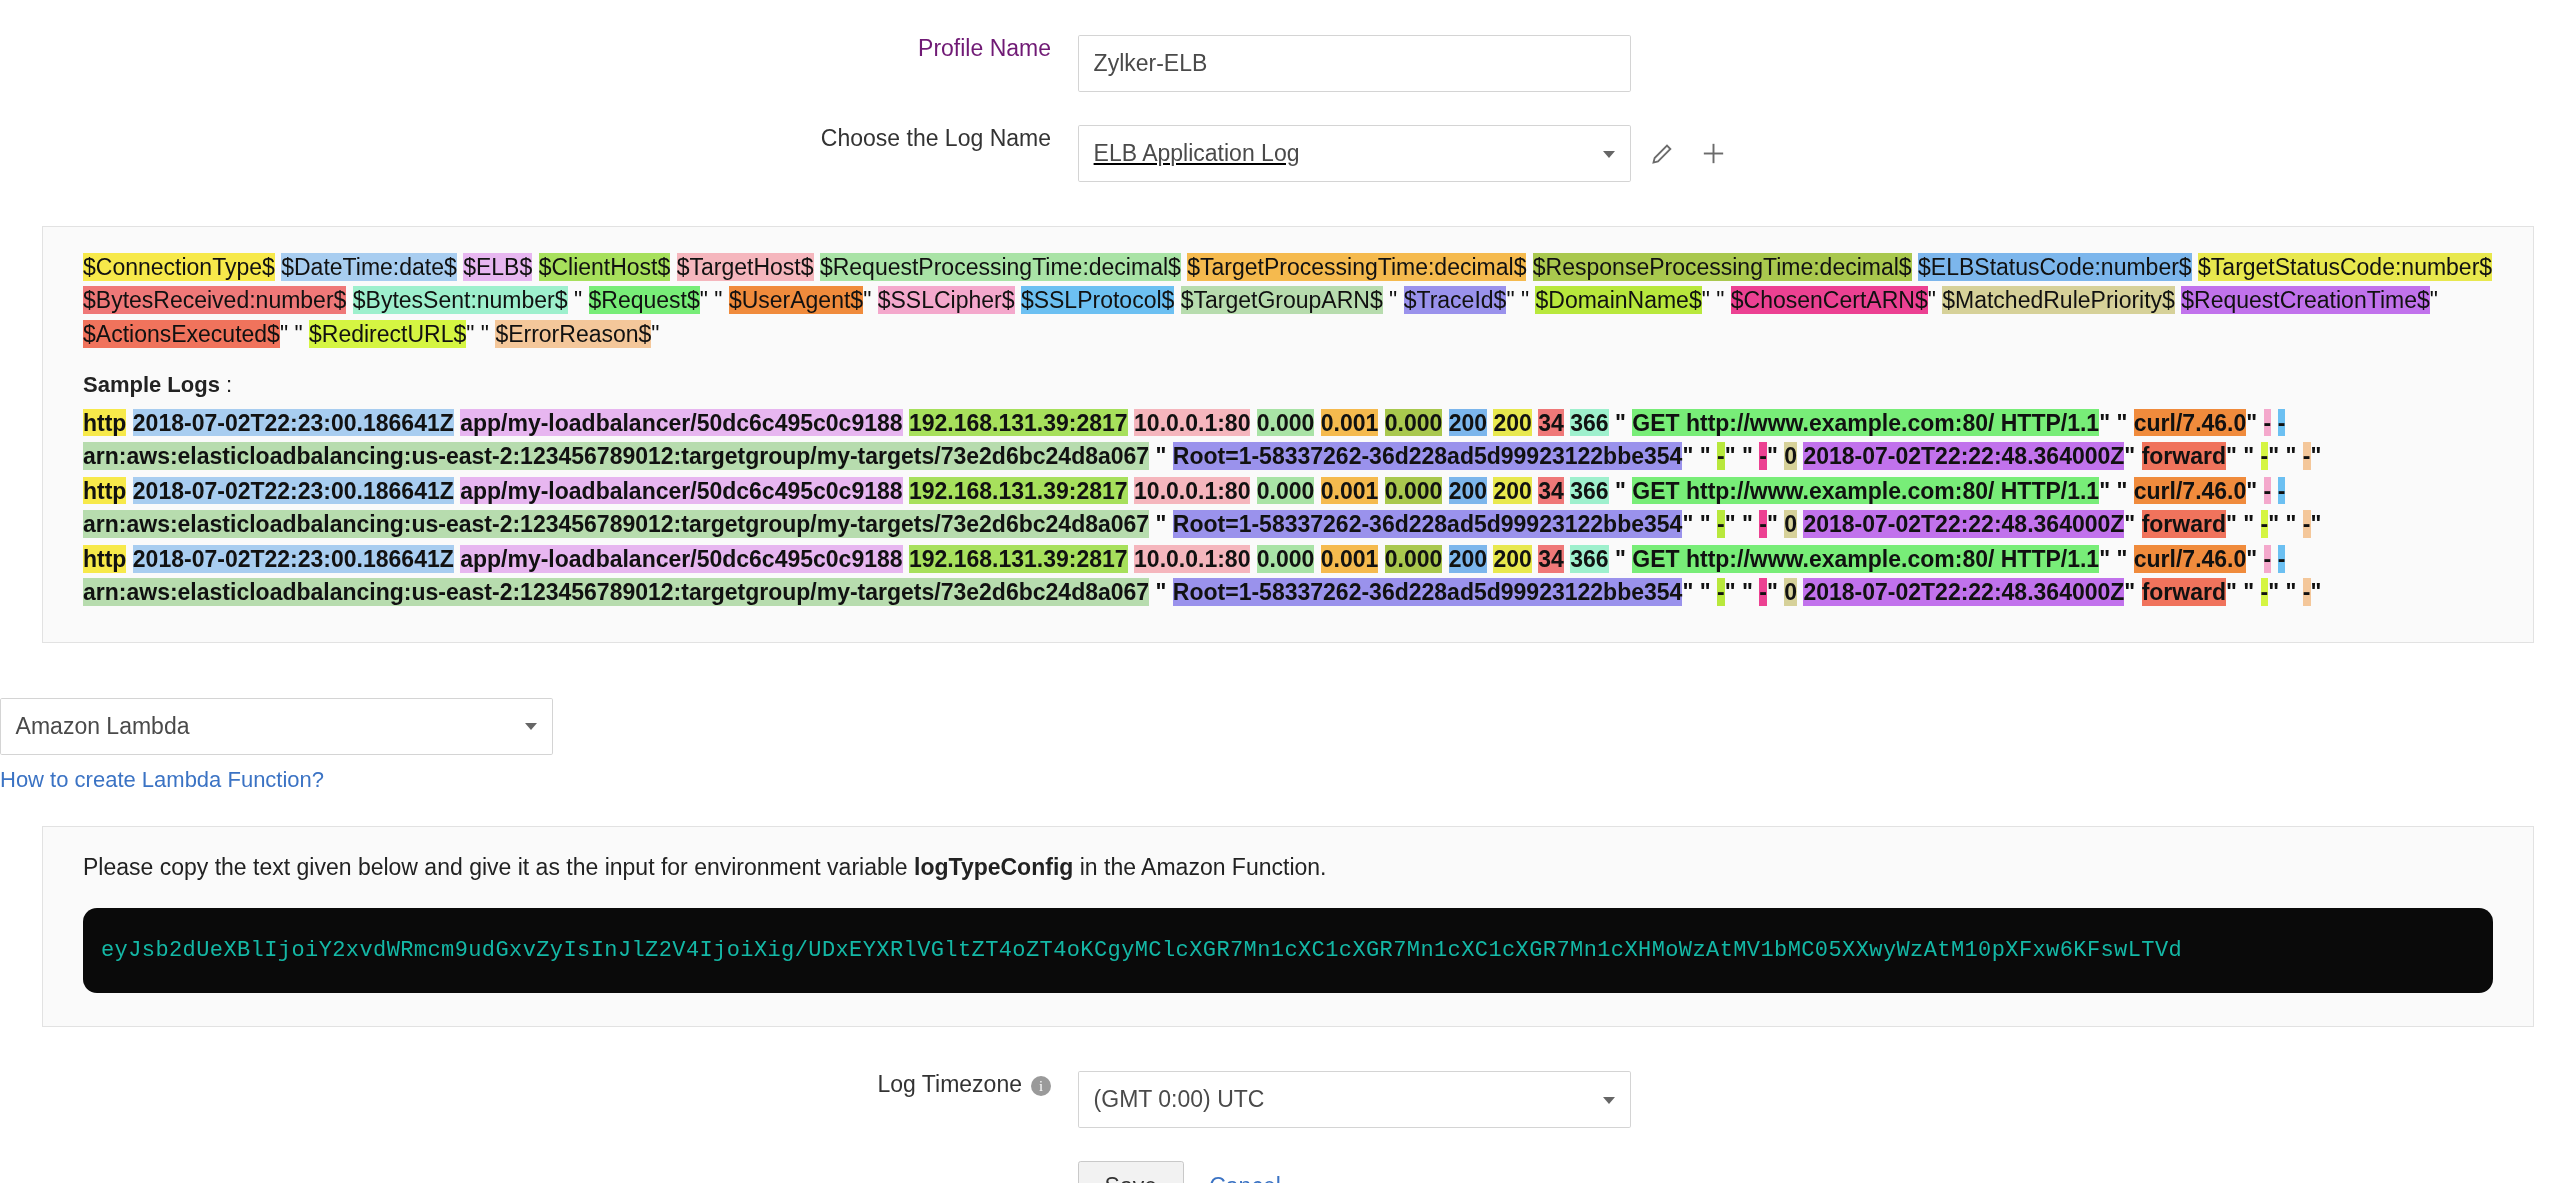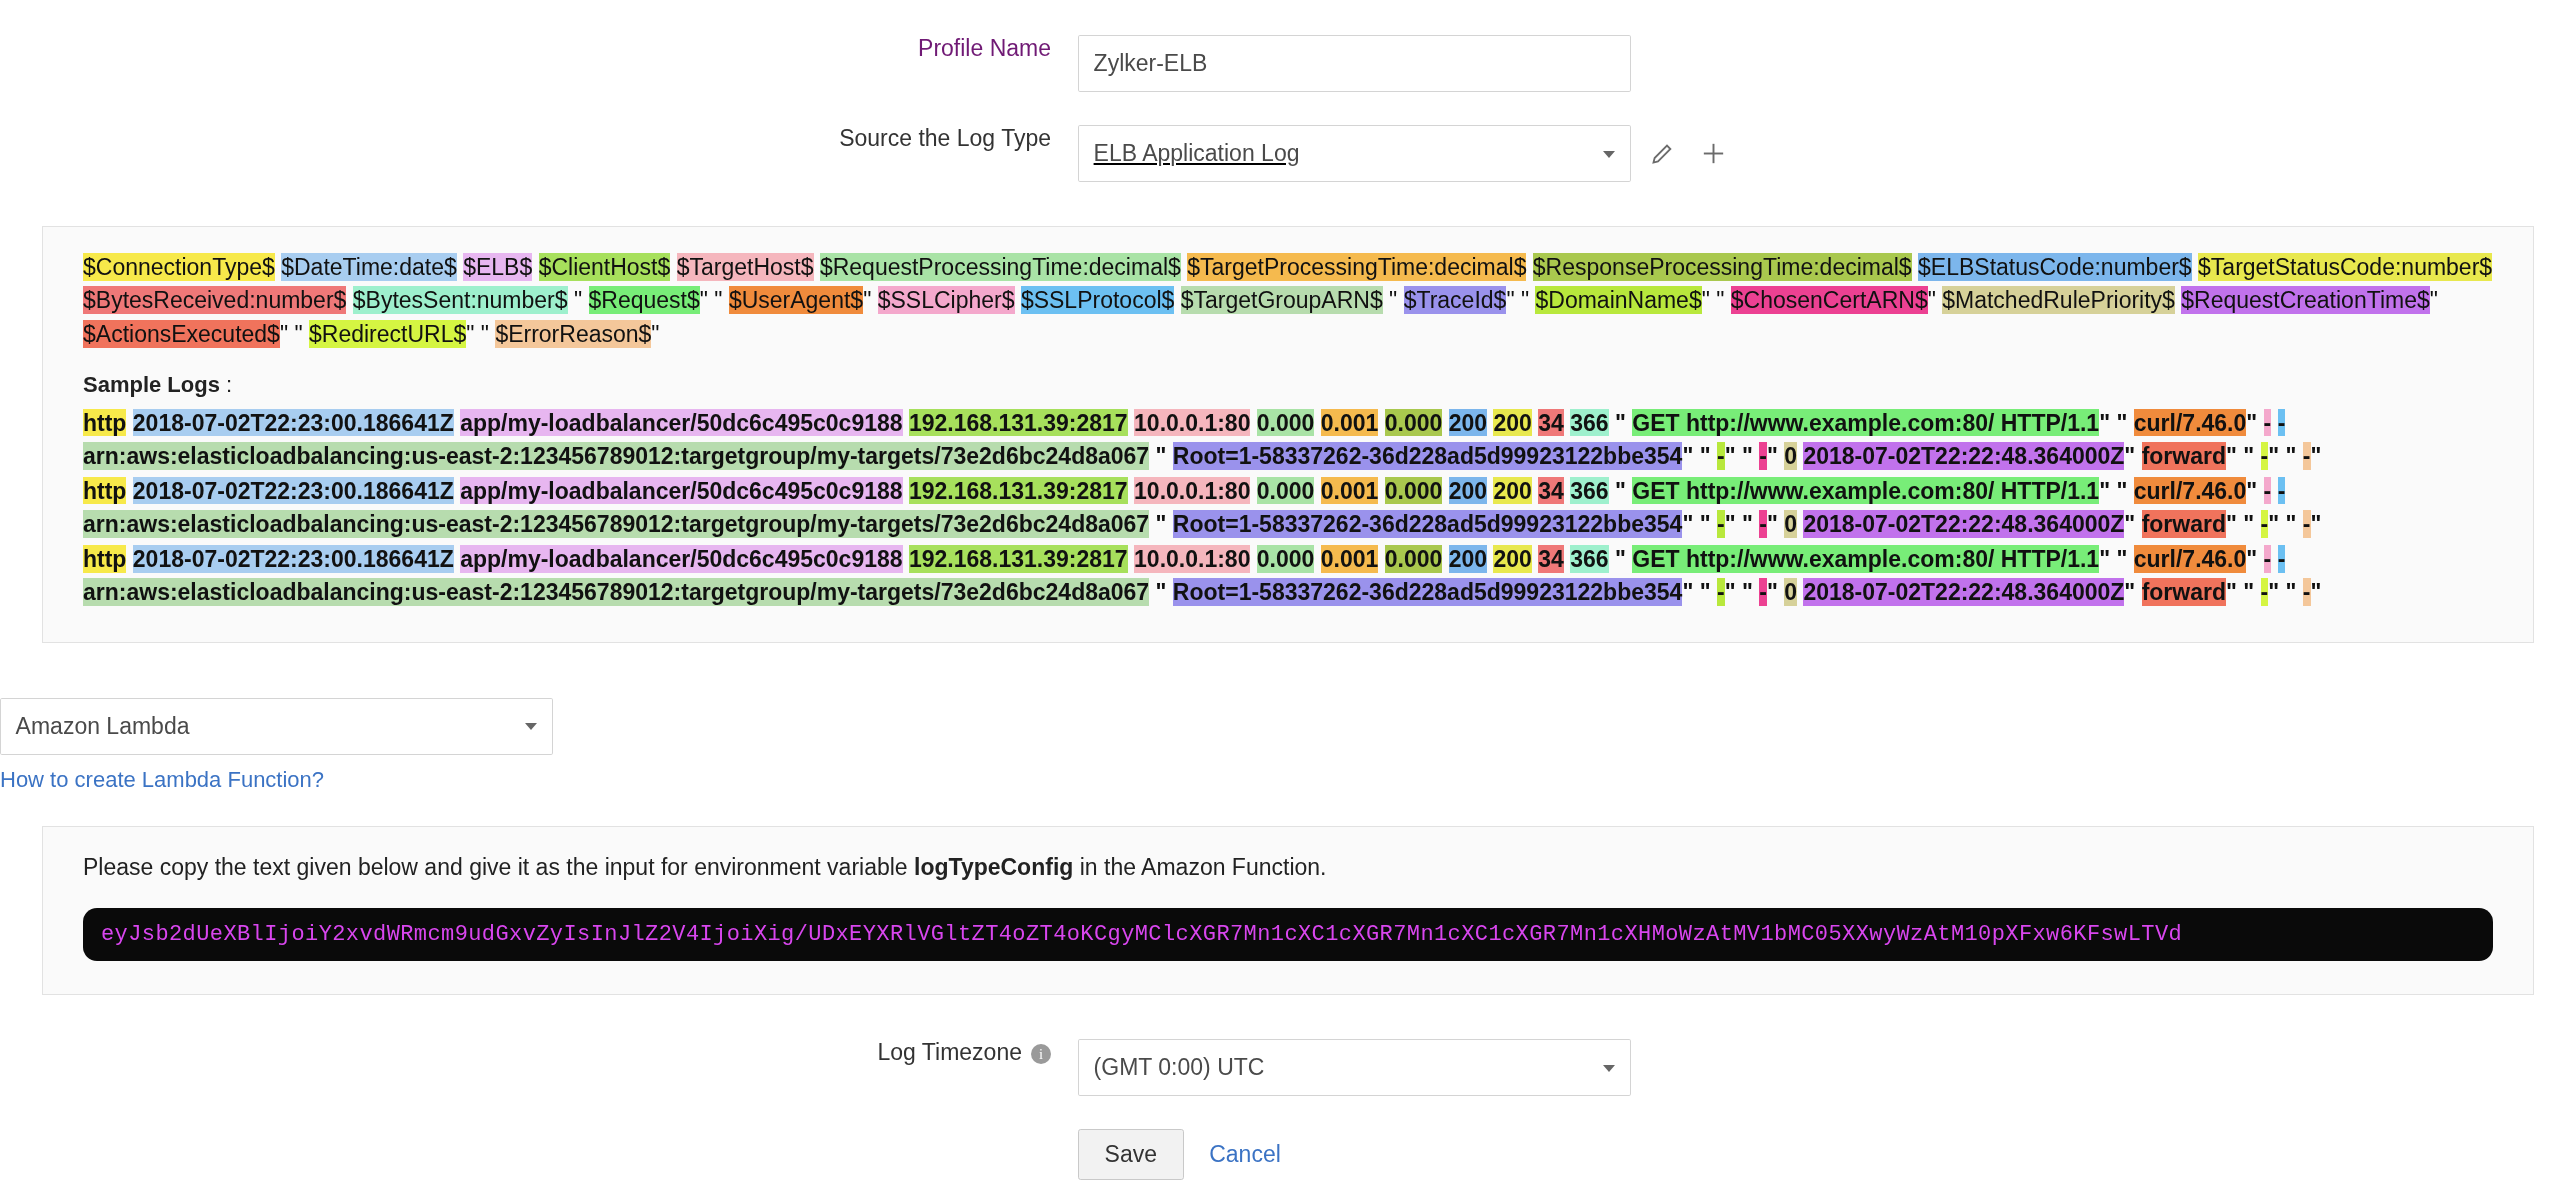--- a/index.html
+++ b/index.html
@@ -140,25 +140,25 @@
 
   
   .note-text {
     font-size: 23px;
     color: #222222;
     margin-bottom: 27px;
   }
   .note-text b { font-weight: bold; }
   .token-box {
     background: #0a0a0a;
-    color: #d946ef;
+    color: #14b8a6;
     font-family: "Liberation Mono", monospace;
     font-size: 22px;
     letter-spacing: 0.4px;
-    padding: 14px 18px;
+    padding: 30px 18px;
     border-radius: 14px;
     white-space: nowrap;
     overflow: hidden;
     box-sizing: border-box;
   }
 
   
   .info-icon {
     display: inline-flex;
     width: 20px;
@@ -212,21 +212,21 @@
   <div class="form-row" style="margin-top:12.8px;">
     <div class="field-label required">Profile Name</div>
     <div class="field-control">
       <input class="text-input" type="text" value="Zylker-ELB" style="">
     </div>
   </div>
 
   <div class="sp-36"></div>
 
   <div class="form-row">
-    <div class="field-label">Source the Log Type</div>
+    <div class="field-label">Choose the Log Name</div>
     <div class="field-control" style="display:flex;align-items:center;text-decoration:underline;">
       <div class="select-wrap">
         <div class="select-box">ELB Application Log</div>
         <span class="caret"></span>
       </div>
       <div class="side-icons">
         <span class="icon-btn">
           <svg width="27" height="27" viewBox="0 0 24 24" fill="none" stroke="#6b6b6b" stroke-width="1.6">
             <path d="M4 20l1-4L16 5l3 3L8 19l-4 1z"></path>
           </svg>

